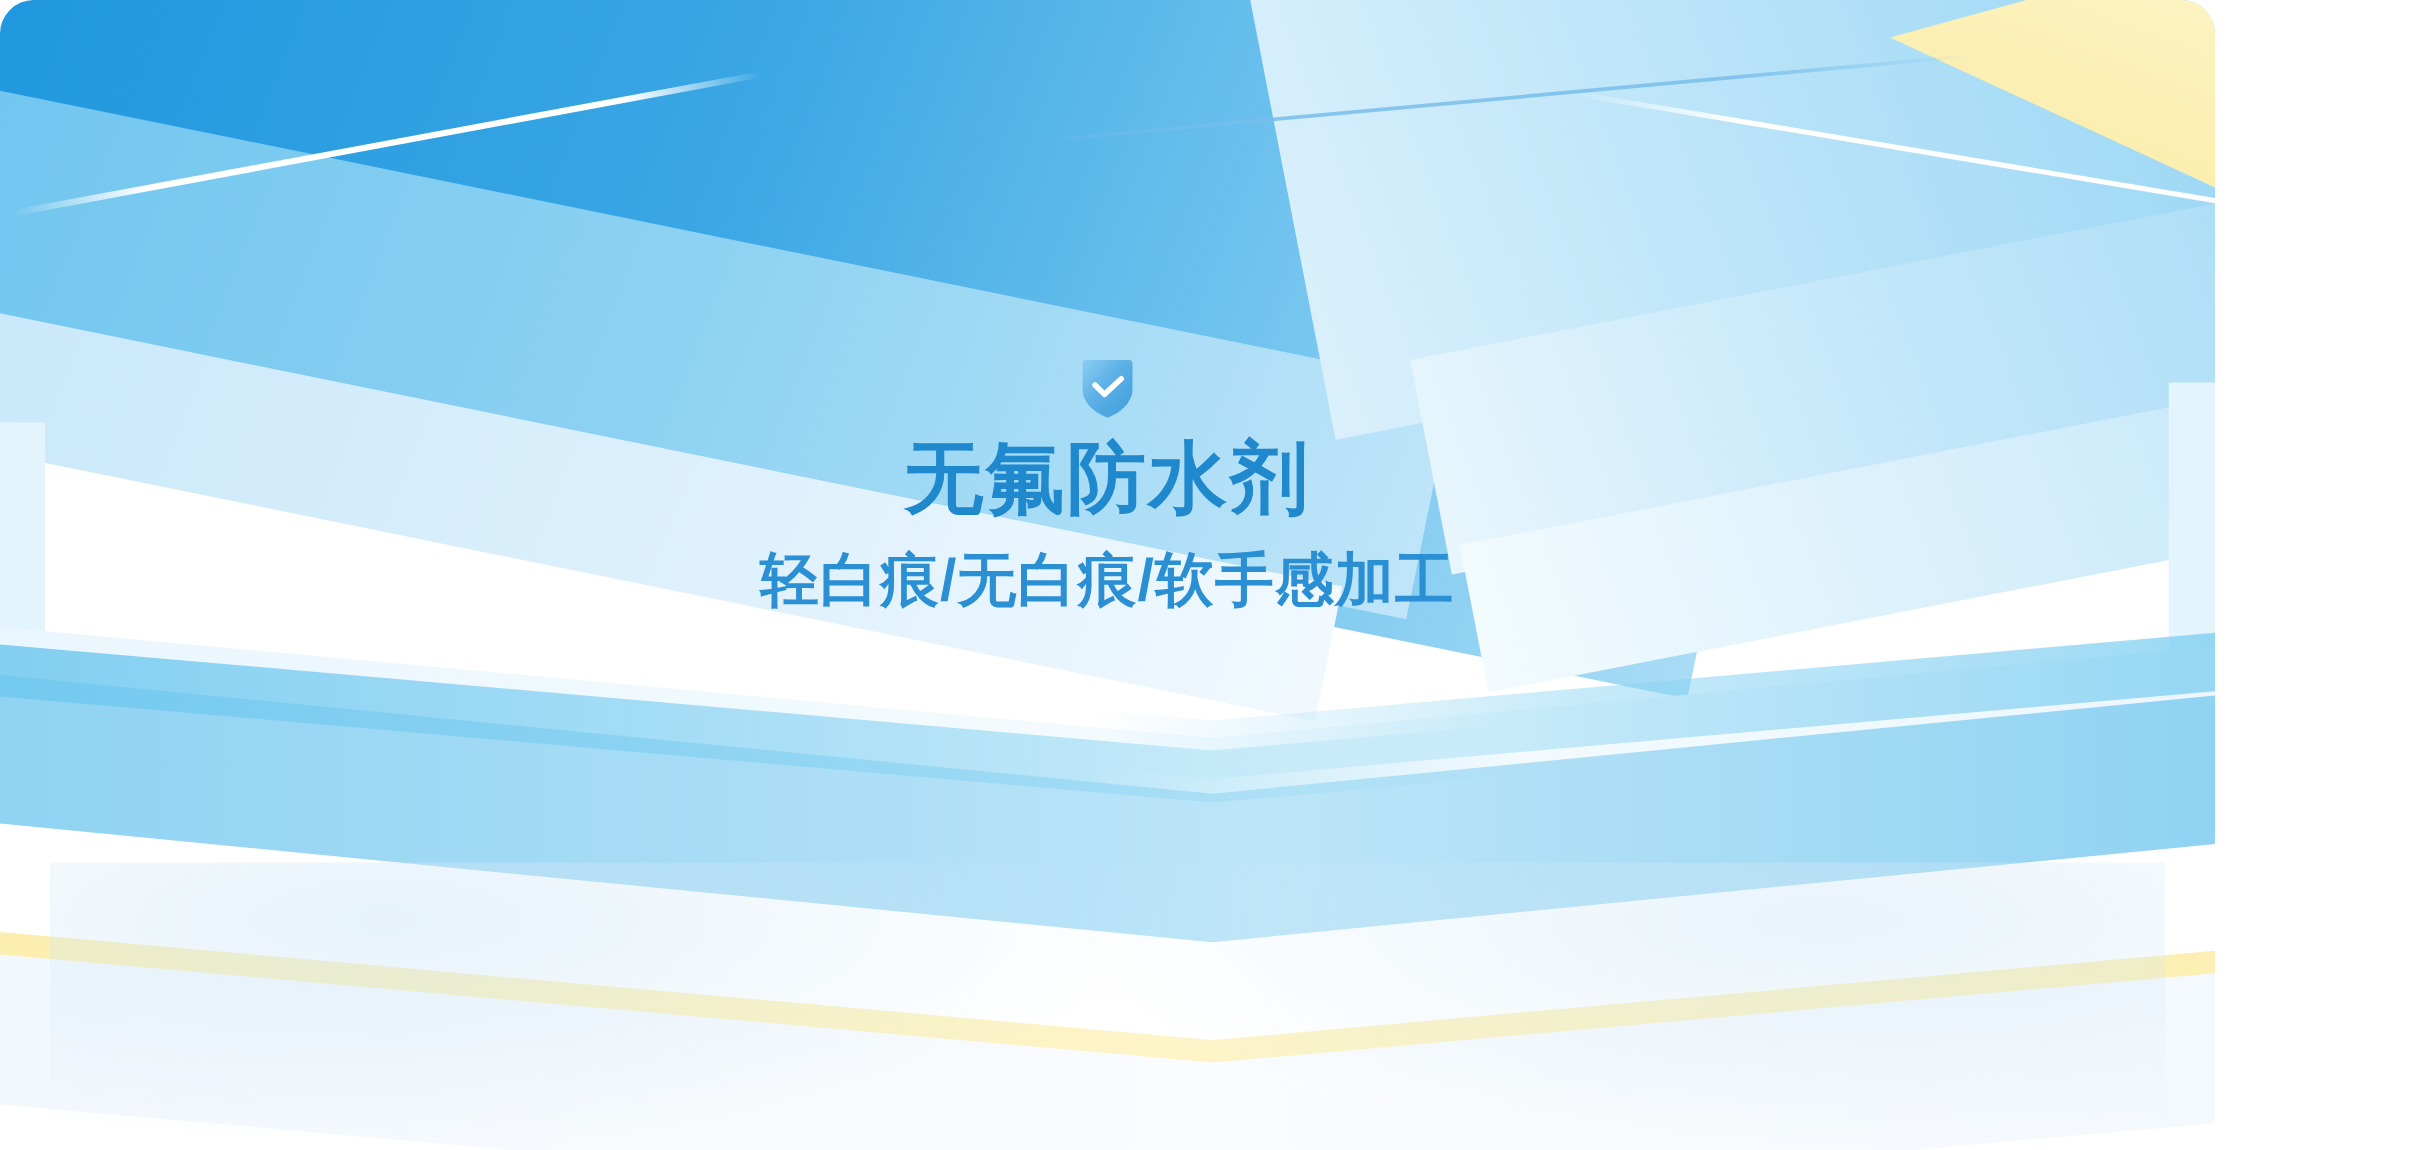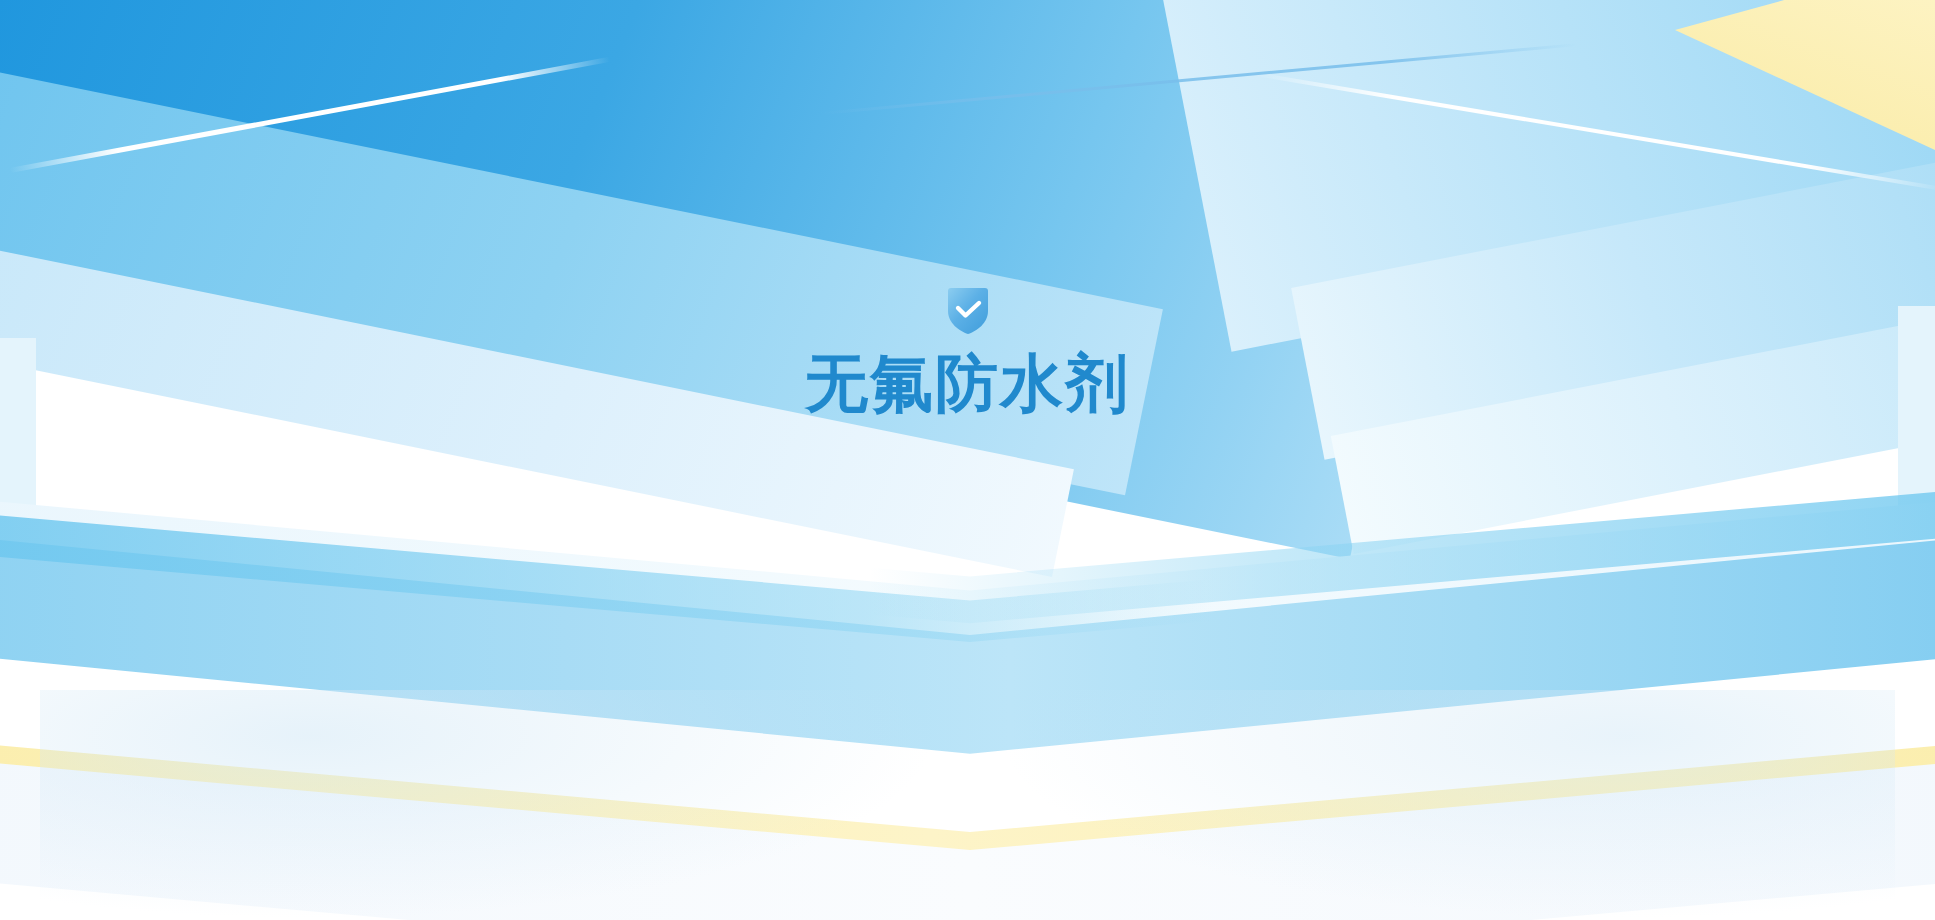--- a/index.html
+++ b/index.html
@@ -6,24 +6,25 @@
     margin: 0;
     padding: 0;
     background: #ffffff;
   }
   body {
     font-family: "Liberation Sans", "DejaVu Sans", sans-serif;
   }
 
   .banner {
     position: relative;
-    width: 1935px;
+    width: 1772px;
     height: 920px;
     overflow: hidden;
     background: #ffffff;
+    border-radius: 27px;
   }
 
   
   .bg-layer {
     position: absolute;
     inset: 0;
     pointer-events: none;
   }
 
   
@@ -302,15 +303,16 @@
             <stop offset="100%" stop-color="#3f9ddb"></stop>
           </linearGradient>
         </defs>
         <path d="M4 5 C4 3 5 2 7 2 L41 2 C43 2 44 3 44 5 L44 25 C44 37 33 45 24 48 C15 45 4 37 4 25 Z" fill="url(#shieldGrad)"></path>
         <path d="M14 22 L21.5 29.5 L35 17" fill="none" stroke="#ffffff" stroke-width="4.4" stroke-linecap="round" stroke-linejoin="round"></path>
       </svg>
     </span>
 
     <div class="title">无氟防水剂</div>
 
+    <div class="subtitle">轻白痕/无白痕/软手感加工</div>
   </div>
 
 </div>
 
 </body></html>

